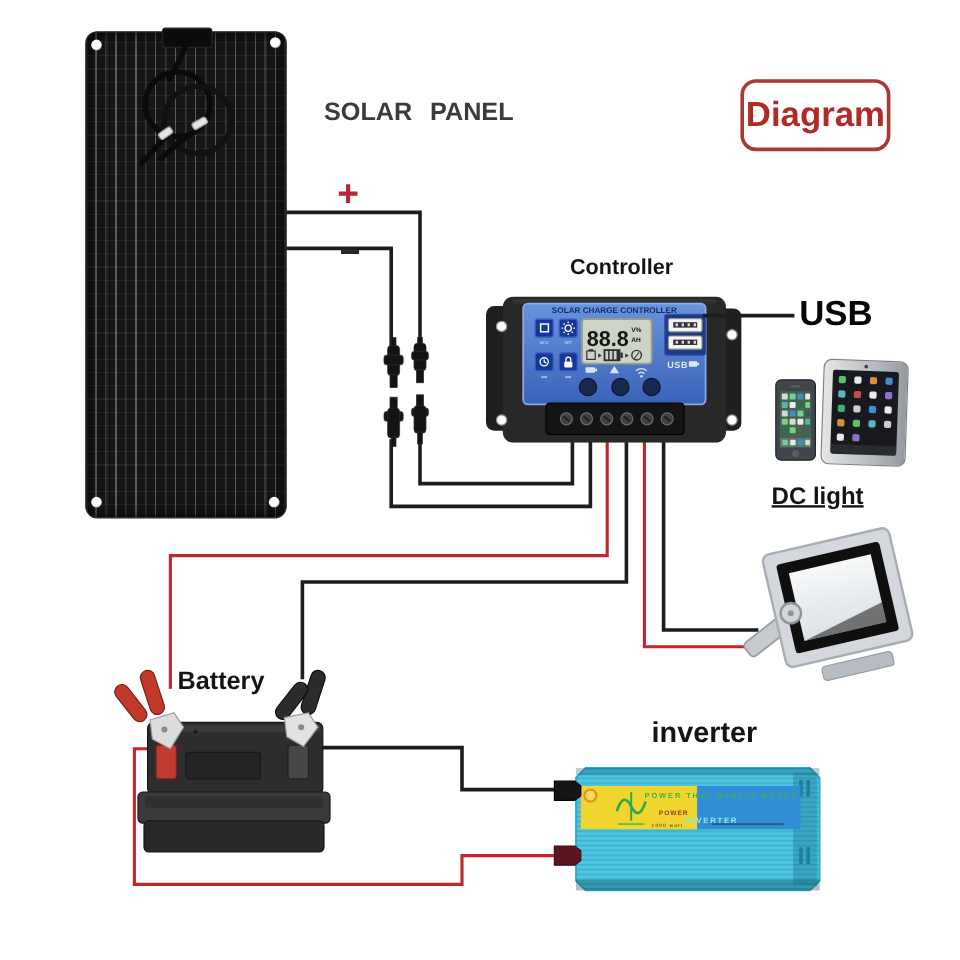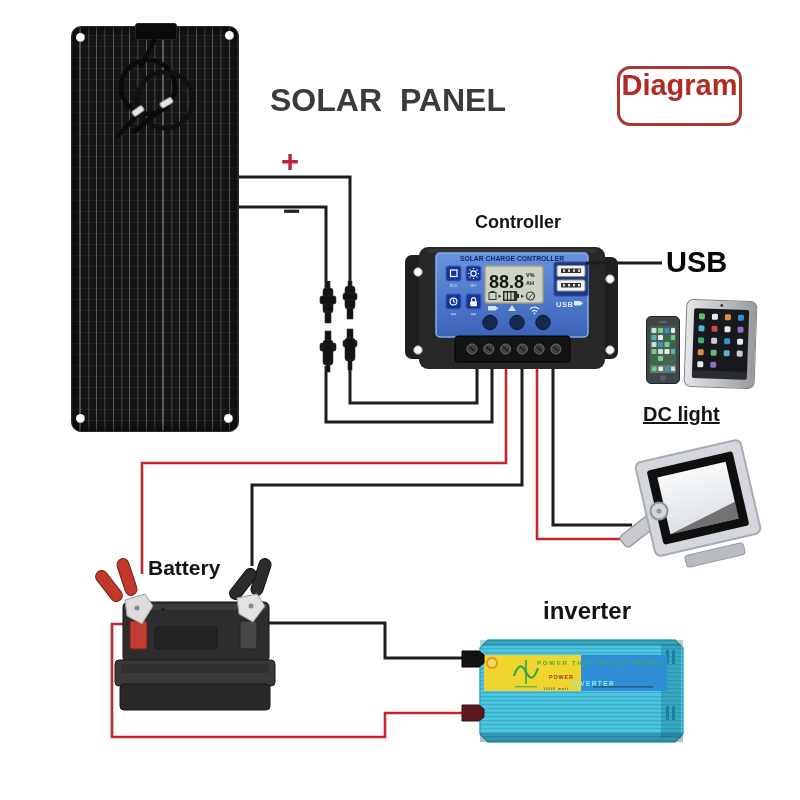--- a/index.html
+++ b/index.html
@@ -3,30 +3,30 @@
 <meta charset="utf-8">
 <style>
   html,body{margin:0;padding:0;background:#ffffff;}
   body{font-family:"Liberation Sans", sans-serif;}
   #stage{position:relative;width:800px;height:800px;background:#ffffff;overflow:hidden;}
   #wire-layer,#overlay-layer{position:absolute;left:0;top:0;width:800px;height:800px;pointer-events:none;}
   #wire-layer{z-index:1;}
   .dev{position:absolute;z-index:2;}
   #overlay-layer{z-index:4;}
   .lbl{position:absolute;z-index:3;font-weight:bold;color:#141414;white-space:nowrap;}
-  .lbl-title{left:270px;top:82px;font-size:32px;font-weight:800;color:#3b3b3b;letter-spacing:0px;word-spacing:9px;}
+  .lbl-title{left:270px;top:82px;font-size:21px;font-weight:800;color:#3b3b3b;letter-spacing:0px;word-spacing:9px;}
   .lbl-plus{left:281px;top:144px;font-size:31px;color:#b4283c;}
   .lbl-minus{left:283px;top:194px;font-size:30px;color:#262626;}
   .lbl-controller{left:475px;top:212px;font-size:18px;}
   .lbl-usb{left:666px;top:246px;font-size:29px;font-weight:800;color:#060606;}
   .lbl-dclight{left:643px;top:403px;font-size:20px;text-decoration:underline;}
   .lbl-battery{left:148px;top:556px;font-size:21px;}
   .lbl-inverter{left:543px;top:597px;font-size:24px;}
   .badge{position:absolute;z-index:3;left:617px;top:66px;width:119px;height:54px;
-    border:3.5px solid #a93832;border-radius:13px;display:flex;justify-content:center;
+    border:3.5px solid #a93832;border-radius:13px;display:flex;align-items:center;justify-content:center;
     font-size:29px;font-weight:bold;color:#b22a26;background:#fff;}
   
   .panel{position:absolute;left:71px;top:26px;width:166px;height:404px;border-radius:10px;
     border:1px solid #2a2a2a;
     background:
       repeating-linear-gradient(0deg, transparent 0 10px, rgba(255,255,255,0.06) 10px 11px),
       repeating-linear-gradient(90deg, rgba(255,255,255,0.07) 0 1px, transparent 1px 7.4px,
          rgba(255,255,255,0.30) 7.4px 8.6px, transparent 8.6px 15.6px, rgba(255,255,255,0.14) 15.6px 16.6px),
       #151515;
     box-shadow: inset 0 0 14px rgba(0,0,0,0.85);}

